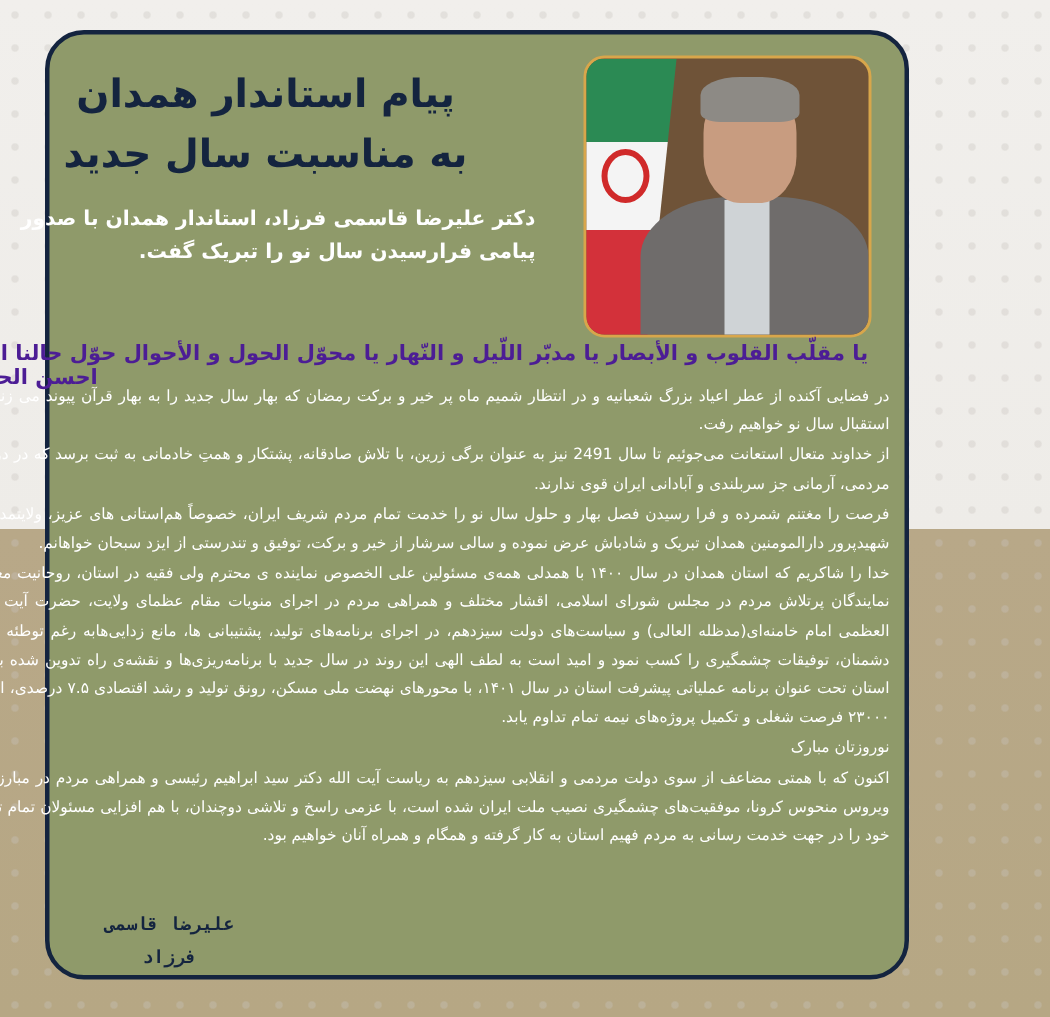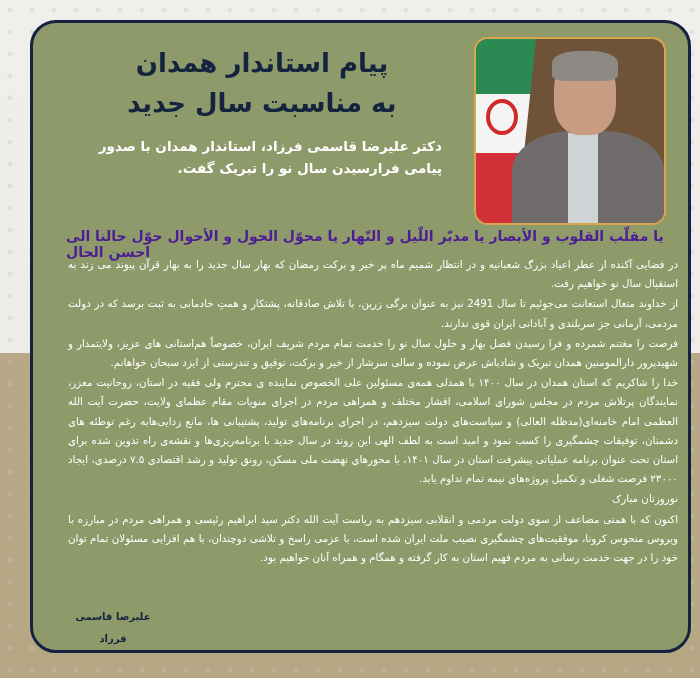--- a/index.html
+++ b/index.html
@@ -2,41 +2,41 @@
 <html><head>
 <meta charset="utf-8">
 <style>
   html,body{margin:0;padding:0;}
   body{width:700px;height:678px;overflow:hidden;position:relative;
     background:linear-gradient(180deg,#f1efec 0%,#eeece8 52%,#b8a888 52%,#b6a784 100%);
     font-family:"DejaVu Sans",sans-serif;}
   .bg-pattern{position:absolute;inset:0;
     background-image:radial-gradient(circle at 10px 10px,rgba(200,195,190,0.35) 2px,transparent 3px);
     background-size:22px 22px;}
-  .card{position:absolute;left:30px;top:20px;width:661px;height:633px;
+  .card{position:absolute;left:30px;top:20px;width:576px;height:633px;
     background:#8f9a6a;border:3px solid #14243f;border-radius:26px;box-sizing:border-box;
     direction:rtl;color:#fff;}
   .photo{position:absolute;right:22px;top:14px;width:188px;height:184px;border:2px solid #d8a64b;
     border-radius:14px;overflow:hidden;background:#6f5338;}
   .flag{position:absolute;left:0;top:0;width:60px;height:184px;
     background:linear-gradient(180deg,#2b8a54 0 30%,#f4f4f4 30% 62%,#d3313a 62% 100%);transform:skewX(-6deg);transform-origin:top;}
   .emblem{position:absolute;left:10px;top:60px;width:32px;height:36px;border:4px solid #d02a2a;border-radius:50%;box-sizing:border-box;}
   .person-head{position:absolute;left:78px;top:18px;width:62px;height:78px;border-radius:40%;background:#c89c80;}
   .person-hair{position:absolute;left:76px;top:12px;width:66px;height:30px;border-radius:40% 40% 20% 20%;background:#8d8a85;}
   .person-body{position:absolute;left:36px;top:92px;width:152px;height:100px;border-radius:40% 40% 0 0;background:#6f6c6b;}
   .shirt{position:absolute;left:92px;top:94px;width:30px;height:96px;background:#cfd3d6;}
   .title{position:absolute;right:246px;top:20px;width:360px;text-align:center;color:#14243f;
     font-family:"DejaVu Sans",sans-serif;font-weight:bold;font-size:26px;line-height:40px;}
   .intro{position:absolute;right:246px;top:108px;width:360px;font-weight:bold;font-size:13.5px;line-height:22px;color:#fff;}
   .intro p{margin:4px 0 6px 0;}
   .dua{position:absolute;right:10px;top:205px;width:612px;text-align:left;color:#4c1d95;font-weight:bold;font-size:14px;}
   .body{position:absolute;right:10px;top:232px;width:614px;font-size:10.3px;line-height:19.2px;color:#fff;text-align:justify;}
   .body p{margin:0 0 1px 4px;}
   .sig{position:absolute;left:30px;top:583px;width:100px;text-align:center;color:#14243f;font-weight:bold;}
-  .sig .n{font-size:10px;line-height:22px;}
+  .sig .n{font-size:12px;line-height:22px;font-family:Liberation Mono, monospace;}
   .sig .r{font-size:11px;line-height:22px;}
 </style>
 </head>
 <body>
 
 <div class="bg-pattern"></div>
 
 <div class="card">
   <div class="photo">
     <div class="flag"></div>

